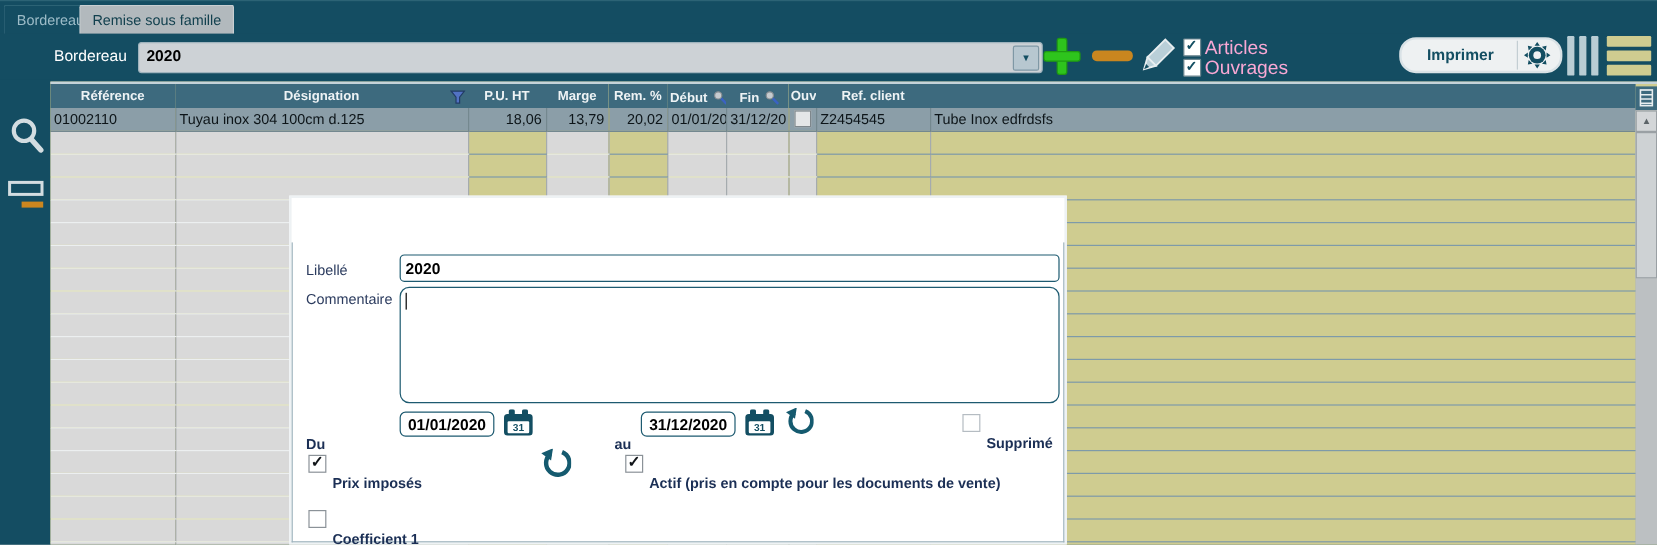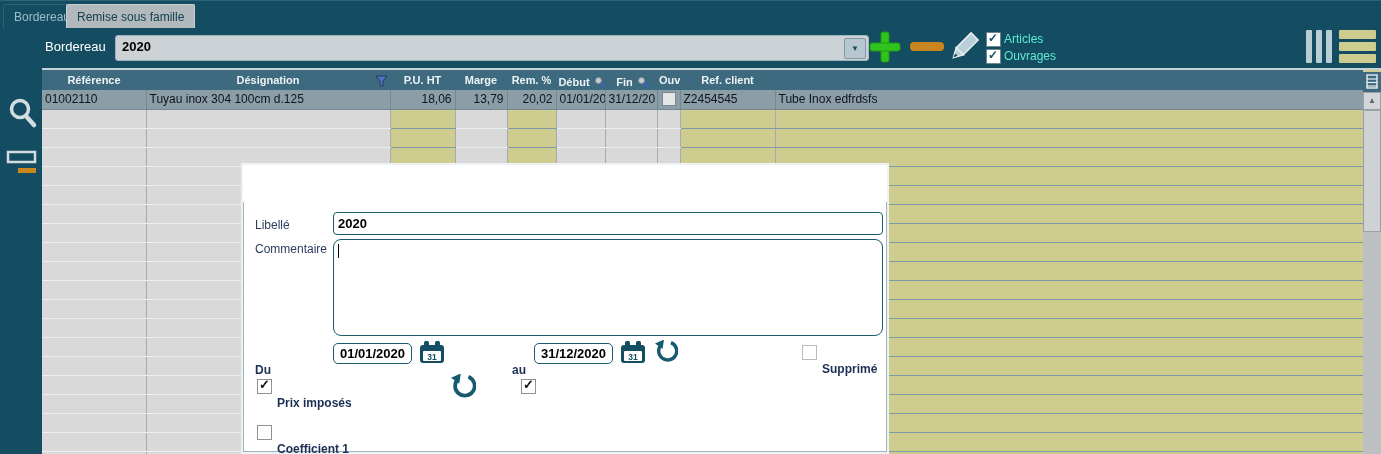--- a/index.html
+++ b/index.html
@@ -14,21 +14,21 @@
 
   
   .toolbar{position:absolute;left:0;top:28px;width:100%;height:38px;background:#144d62;}
   .tb-label{position:absolute;left:45px;top:0;line-height:38px;color:#fff;font-size:13px;}
   .combo{position:absolute;left:115px;top:7px;width:752px;height:24px;background:#cdd2d6;border:1px solid #9fb3bd;border-radius:3px;}
   .combo-value{position:absolute;left:6px;top:3px;font-size:13px;font-weight:bold;color:#000;}
   .combo-btn{position:absolute;right:2px;top:2px;width:20px;height:19px;background:#b7c7d0;border:1px solid #7f98a5;border-radius:2px;color:#134e62;font-size:8px;text-align:center;line-height:19px;}
   .minus-bar{position:absolute;left:910px;top:14px;width:34px;height:9px;background:#c9861f;border-radius:4px;}
   .tb-cb{position:absolute;width:13px;height:13px;background:#fff;border:1px solid #6d868f;border-radius:1px;}
   .tb-cb.checked::after{content:"✓";position:absolute;left:1px;top:-2px;font-size:12px;font-weight:bold;color:#134e62;}
-  .tb-cb-label{position:absolute;color:#5eead4;font-size:12px;}
+  .tb-cb-label{position:absolute;color:#f9a8d4;font-size:16px;}
   .pill{position:absolute;top:3px;height:30px;background:#eef1f2;border:2px solid #d9e2e6;border-radius:14px;box-sizing:border-box;color:#134e62;font-weight:bold;font-size:13px;text-align:center;}
   .pill .lbl{display:inline-block;line-height:26px;}
   .iconbars-v{position:absolute;left:1306px;top:2px;width:32px;height:33px;}
   .iconbars-v i{position:absolute;top:0;width:6px;height:33px;background:#b9cdd4;border-radius:1px;}
   .iconbars-h{position:absolute;left:1339px;top:2px;width:37px;height:33px;}
   .iconbars-h i{position:absolute;left:0;width:37px;height:9px;background:#cfcc90;border-radius:1px;}
 
   
   .sidebar{position:absolute;left:0;top:66px;width:42px;height:388px;background:#144d62;}
 
@@ -93,20 +93,32 @@
           <rect x="13" y="3" width="10" height="21" fill="#b9cfd8" stroke="#e8eef0" stroke-width="1.5"></rect>
           <polygon points="13,24 23,24 18,33" fill="#b9cfd8" stroke="#e8eef0" stroke-width="1.5"></polygon>
           <polygon points="16.3,28.8 19.7,28.8 18,33" fill="#134e62"></polygon>
         </g>
       </svg>
     </div>
     <div class="tb-cb checked" style="left:986px;top:4px;"></div>
     <div class="tb-cb-label" style="left:1004px;top:4px;">Articles</div>
     <div class="tb-cb checked" style="left:986px;top:21px;"></div>
     <div class="tb-cb-label" style="left:1004px;top:21px;">Ouvrages</div>
+    <div class="pill" style="left:1166px;width:136px;">
+      <span class="lbl" style="position:absolute;left:0;width:98px;">Imprimer</span>
+      <span style="position:absolute;right:3px;top:1px;width:32px;height:24px;border-left:1px solid #c3ced3;">
+        <svg width="24" height="24" viewBox="0 0 24 24" style="margin:0 auto;">
+          <g fill="#134e62">
+            <path d="M12 1l2.2 3.2h-4.4zM12 23l2.2-3.2h-4.4zM1 12l3.2-2.2v4.4zM23 12l-3.2-2.2v4.4zM4.2 4.2l3.8.7-3.1 3.1zM19.8 19.8l-3.8-.7 3.1-3.1zM19.8 4.2l-.7 3.8-3.1-3.1zM4.2 19.8l.7-3.8 3.1 3.1z"></path>
+            <circle cx="12" cy="12" r="7"></circle>
+          </g>
+          <circle cx="12" cy="12" r="3.2" fill="#eef1f2"></circle>
+        </svg>
+      </span>
+    </div>
     <div class="iconbars-v">
       <i style="left:0"></i>
         <i style="left:10px"></i>
         <i style="left:20px"></i>
     </div>
     <div class="iconbars-h">
       <i style="top:0"></i>
         <i style="top:12px"></i>
         <i style="top:24px"></i>
     </div>
@@ -464,19 +476,20 @@
 
       <div class="cb checked" style="left:13px;top:177px;"></div>
       <div class="fld-label b" style="left:33px;top:178px;">Prix imposés</div>
       <div style="position:absolute;left:206px;top:172px;">
         <svg width="26" height="26" viewBox="0 0 24 24">
           <path d="M8 4 A9 9 0 1 0 17 2.6" fill="none" stroke="#155a6f" stroke-width="3.4"></path>
           <polygon points="10,-0.5 1,3.5 8.5,9" fill="#155a6f"></polygon>
         </svg>
       </div>
       <div class="cb checked" style="left:277px;top:177px;"></div>
+      <div class="fld-label b" style="left:297px;top:178px;">Actif (pris en compte pour les documents de vente)</div>
 
       <div class="cb" style="left:13px;top:223px;"></div>
       <div class="fld-label b" style="left:33px;top:224px;">Coefficient 1</div>
     </div>
   </div>
 
 </div>
 
 </body></html>

